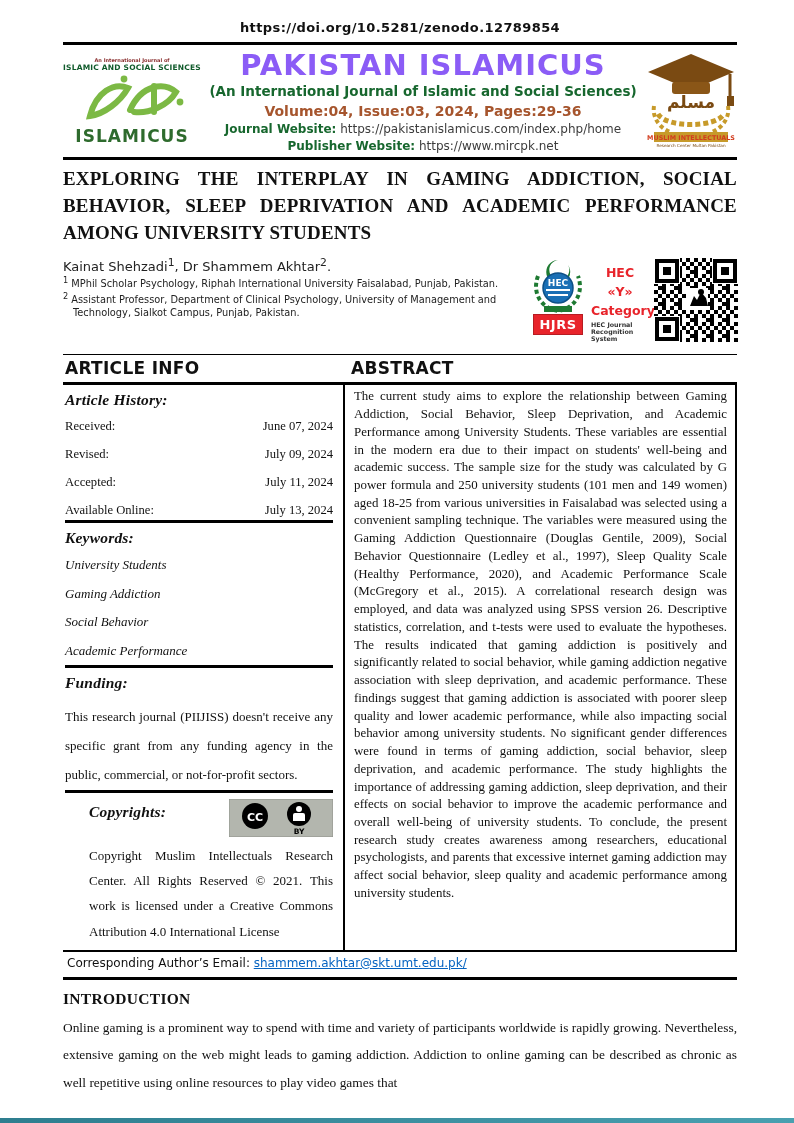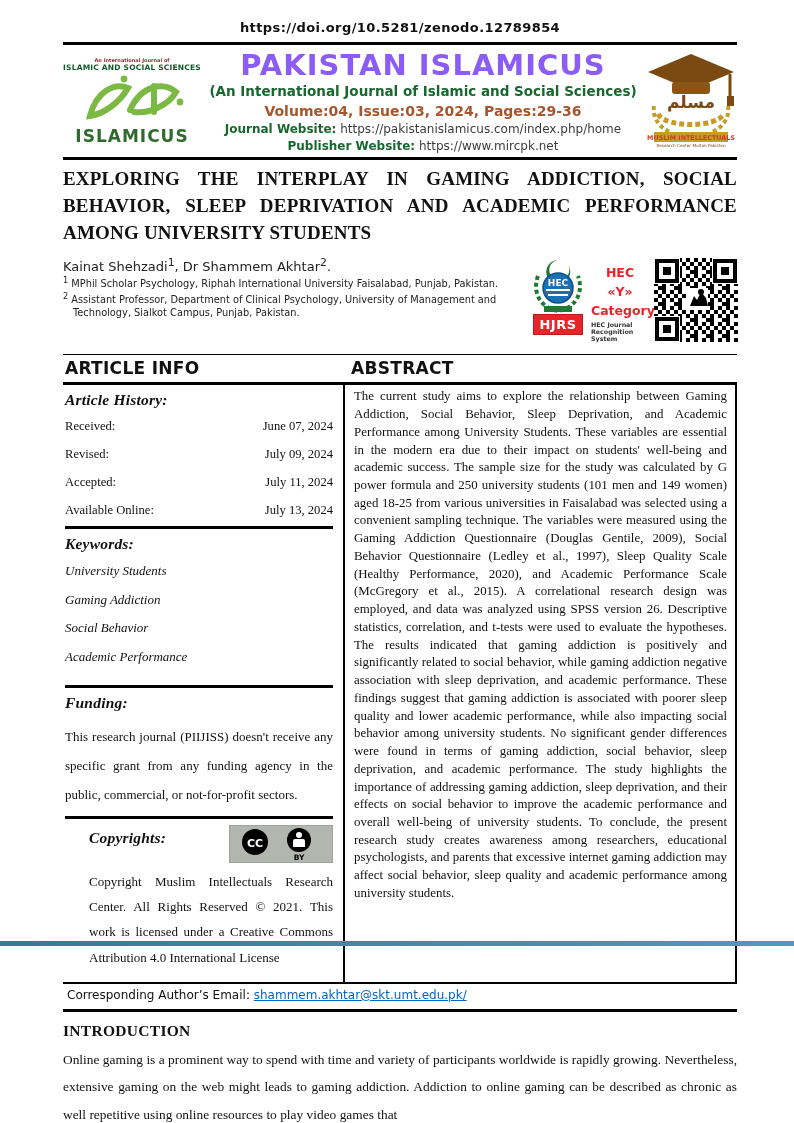--- a/index.html
+++ b/index.html
@@ -1,18 +1,18 @@
 <!DOCTYPE html>
 <html><head>
 <meta charset="utf-8">
 <style>
   * { margin:0; padding:0; box-sizing:border-box; }
   html,body { background:#ffffff; }
   body { width:794px; height:1123px; overflow:hidden; font-family:"Liberation Serif","DejaVu Serif",serif; color:#111; }
-  .page { width:794px; height:946px; padding:20px 57px 0 63px; position:relative; }
+  .page { width:794px; height:1123px; padding:20px 57px 0 63px; position:relative; }
 
   
   .doi { text-align:center; font-family:"DejaVu Sans","Liberation Sans",sans-serif; font-weight:bold; font-size:13px; letter-spacing:.4px; margin-bottom:7px; }
   .rule3 { border:none; border-top:3px solid #000; }
 
   
   .header-band { display:flex; align-items:center; gap:8px; padding:5px 0 4px 0; }
   .logo-left { width:138px; text-align:center; flex:0 0 auto; }
   .logo-left .tag { font-family:"DejaVu Sans",sans-serif; font-size:5px; color:#8a2f2f; font-weight:bold; }
   .logo-left .soc { font-family:"DejaVu Sans",sans-serif; font-size:7.5px; color:#0f5a2a; font-weight:bold; letter-spacing:.2px; }
@@ -38,21 +38,21 @@
   .hjrs-cap { font-family:"DejaVu Sans",sans-serif; font-size:6.3px; font-weight:bold; color:#333; line-height:1.15; text-align:left; width:58px; }
   .hecy { font-family:"DejaVu Sans",sans-serif; font-weight:bold; color:#e8242b; text-align:center; font-size:12.5px; line-height:1.5; margin-top:6px; width:58px; }
   .qr-wrap { margin-left:auto; }
 
   
   .thin-rule { border:none; border-top:1.5px solid #000; margin-top:8px; }
   .heads-row { display:grid; grid-template-columns:280px 1fr; border-bottom:3.5px solid #000; }
   .col-head { font-family:"DejaVu Sans",sans-serif; font-weight:bold; font-size:17px; letter-spacing:.3px; padding:3px 2px 4px 2px; }
   .info-body { display:grid; grid-template-columns:280px 1fr; border-bottom:2.5px solid #000; }
   .left-col { padding:2px 10px 0 2px; }
-  .sec { border-bottom:3px solid #000; padding-bottom:6px; margin-bottom:6px; }
+  .sec { border-bottom:3px solid #000; padding-bottom:0; margin-bottom:6px; }
   .sec:last-child { border-bottom:none;margin-left:24px; }
   .sec-h { font-size:15.5px; font-weight:bold; font-style:italic; letter-spacing:.2px; margin:4px 0 10px 0; }
   .hist-row { display:flex; justify-content:space-between; font-size:12.6px; margin-bottom:13px; }
   .kw-item { font-style:italic; font-size:13px; margin-bottom:12.5px; }
   .funding-txt { font-size:13px; text-align:justify; line-height:2.25; }
   .cc-head-row { display:flex; justify-content:space-between; align-items:flex-start; }
   .copy-txt { font-size:13px; text-align:justify; line-height:1.95; margin-top:6px; }
   .abstract-box { border-left:2.5px solid #000; border-right:2.5px solid #000; padding:3px 8px 4px 9px; }
   .abstract-txt { font-size:12.9px; text-align:justify; line-height:1.375; }
 
@@ -207,21 +207,21 @@
             <span>Available Online:</span>
             <span>July 13, 2024</span>
           </div>
       </div>
 
       <div class="sec">
         <div class="sec-h">Keywords:</div>
         <div class="kw-item">University Students</div>
         <div class="kw-item">Gaming Addiction</div>
         <div class="kw-item">Social Behavior</div>
-        <div class="kw-item" style="margin-bottom:14px;">Academic Performance</div>
+        <div class="kw-item" style="margin-bottom:6px;">Academic Performance</div>
       </div>
 
       <div class="sec">
         <div class="sec-h">Funding:</div>
         <div class="funding-txt">This research journal (PIIJISS) doesn't receive any specific grant from any funding agency in the public, commercial, or not-for-profit sectors.</div>
       </div>
 
       <div class="sec">
         <div class="cc-head-row">
           <div class="sec-h">Copyrights:</div>

